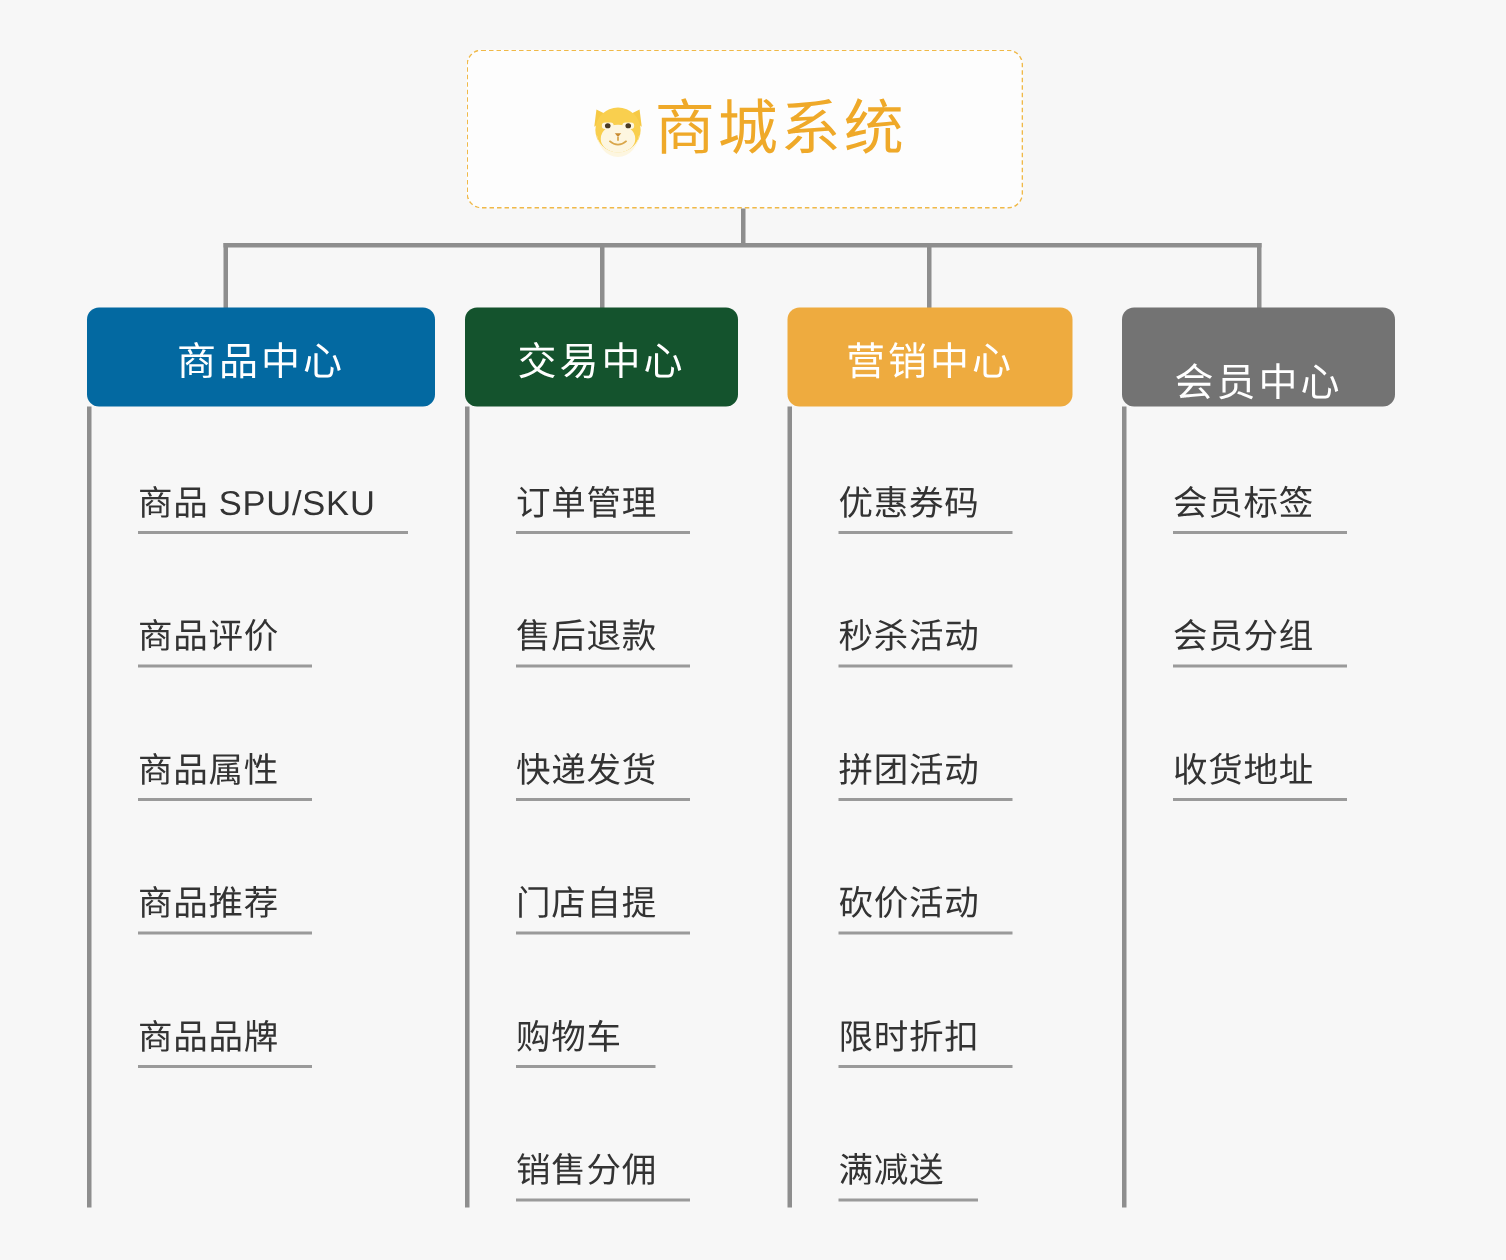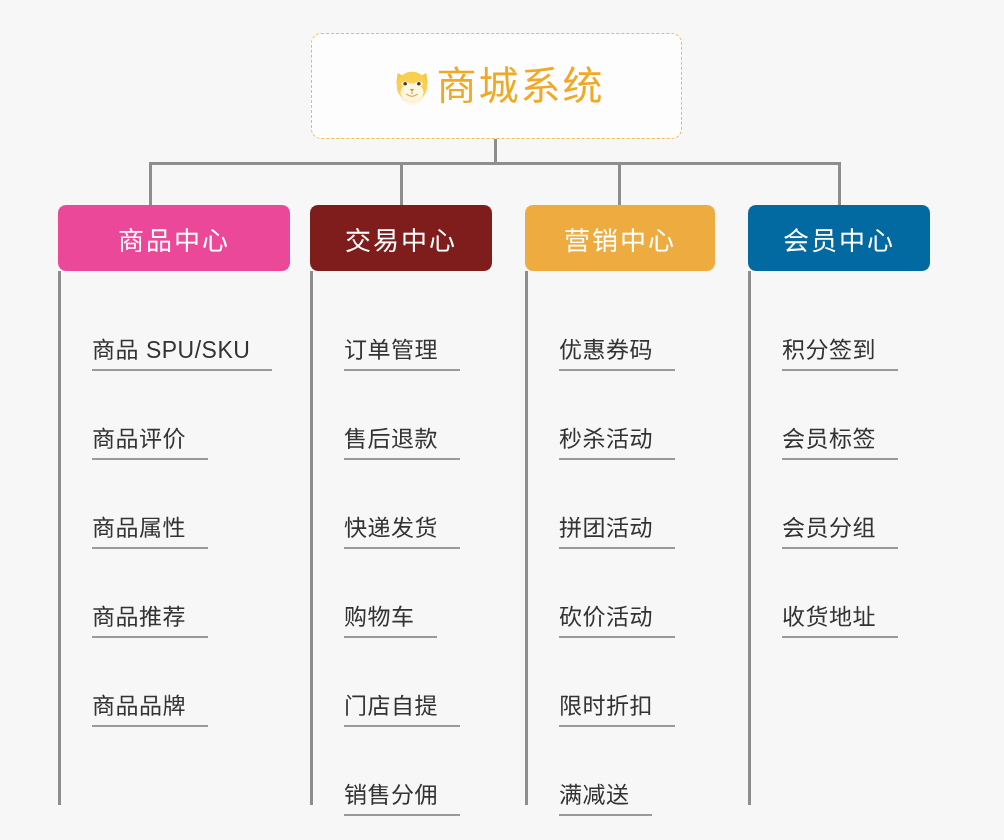--- a/index.html
+++ b/index.html
@@ -74,21 +74,21 @@
     color: #ffffff;
     font-size: 26px;
     letter-spacing: 2px;
     white-space: nowrap;
     box-sizing: border-box;
   }
 
   .leaves {
     position: relative;
     margin-top: 0;
-    padding-top: 15px;
+    padding-top: 0;
   }
   
   .spine {
     position: absolute;
     left: 0;
     top: 0;
     width: 3px;
     background: #8e8e8e;
   }
 
@@ -110,24 +110,24 @@
     padding: 0 22px 6px 0;
     letter-spacing: 0.5px;
   }
 
   
   .col-0 { left: 58px;  width: 232px; }
   .col-1 { left: 310px; width: 182px; }
   .col-2 { left: 525px; width: 190px; }
   .col-3 { left: 748px; width: 182px; }
 
-  .col-0 .cat-box { background: #ec4899; }
-  .col-1 .cat-box { background: #7f1d1d; }
+  .col-0 .cat-box { background: #0369a1; }
+  .col-1 .cat-box { background: #14532d; }
   .col-2 .cat-box { background: #eeab3f; }
-  .col-3 .cat-box { background: #0369a1; }
+  .col-3 .cat-box { background: #737373; align-items: flex-end; }
 </style>
 </head>
 <body>
 
 <div id="mindmap">
 
   <div class="root-node">
     <span class="root-icon">
       <svg viewBox="0 0 64 64" width="46" height="46" aria-hidden="true">
 
@@ -193,26 +193,26 @@
       <div class="leaf">
         <span class="leaf-label">订单管理</span>
       </div>
       <div class="leaf">
         <span class="leaf-label">售后退款</span>
       </div>
       <div class="leaf">
         <span class="leaf-label">快递发货</span>
       </div>
       <div class="leaf">
+        <span class="leaf-label">门店自提</span>
+      </div>
+      <div class="leaf">
         <span class="leaf-label">购物车</span>
       </div>
       <div class="leaf">
-        <span class="leaf-label">门店自提</span>
-      </div>
-      <div class="leaf">
         <span class="leaf-label">销售分佣</span>
       </div>
     </div>
   </div>
 
   <div class="column col-2">
     <div class="cat-box">
       <span>营销中心</span>
     </div>
     <div class="leaves">
@@ -238,23 +238,20 @@
     </div>
   </div>
 
   <div class="column col-3">
     <div class="cat-box">
       <span>会员中心</span>
     </div>
     <div class="leaves">
       <div class="spine" style="height:534px;"></div>
       <div class="leaf">
-        <span class="leaf-label">积分签到</span>
-      </div>
-      <div class="leaf">
         <span class="leaf-label">会员标签</span>
       </div>
       <div class="leaf">
         <span class="leaf-label">会员分组</span>
       </div>
       <div class="leaf">
         <span class="leaf-label">收货地址</span>
       </div>
     </div>
   </div>

